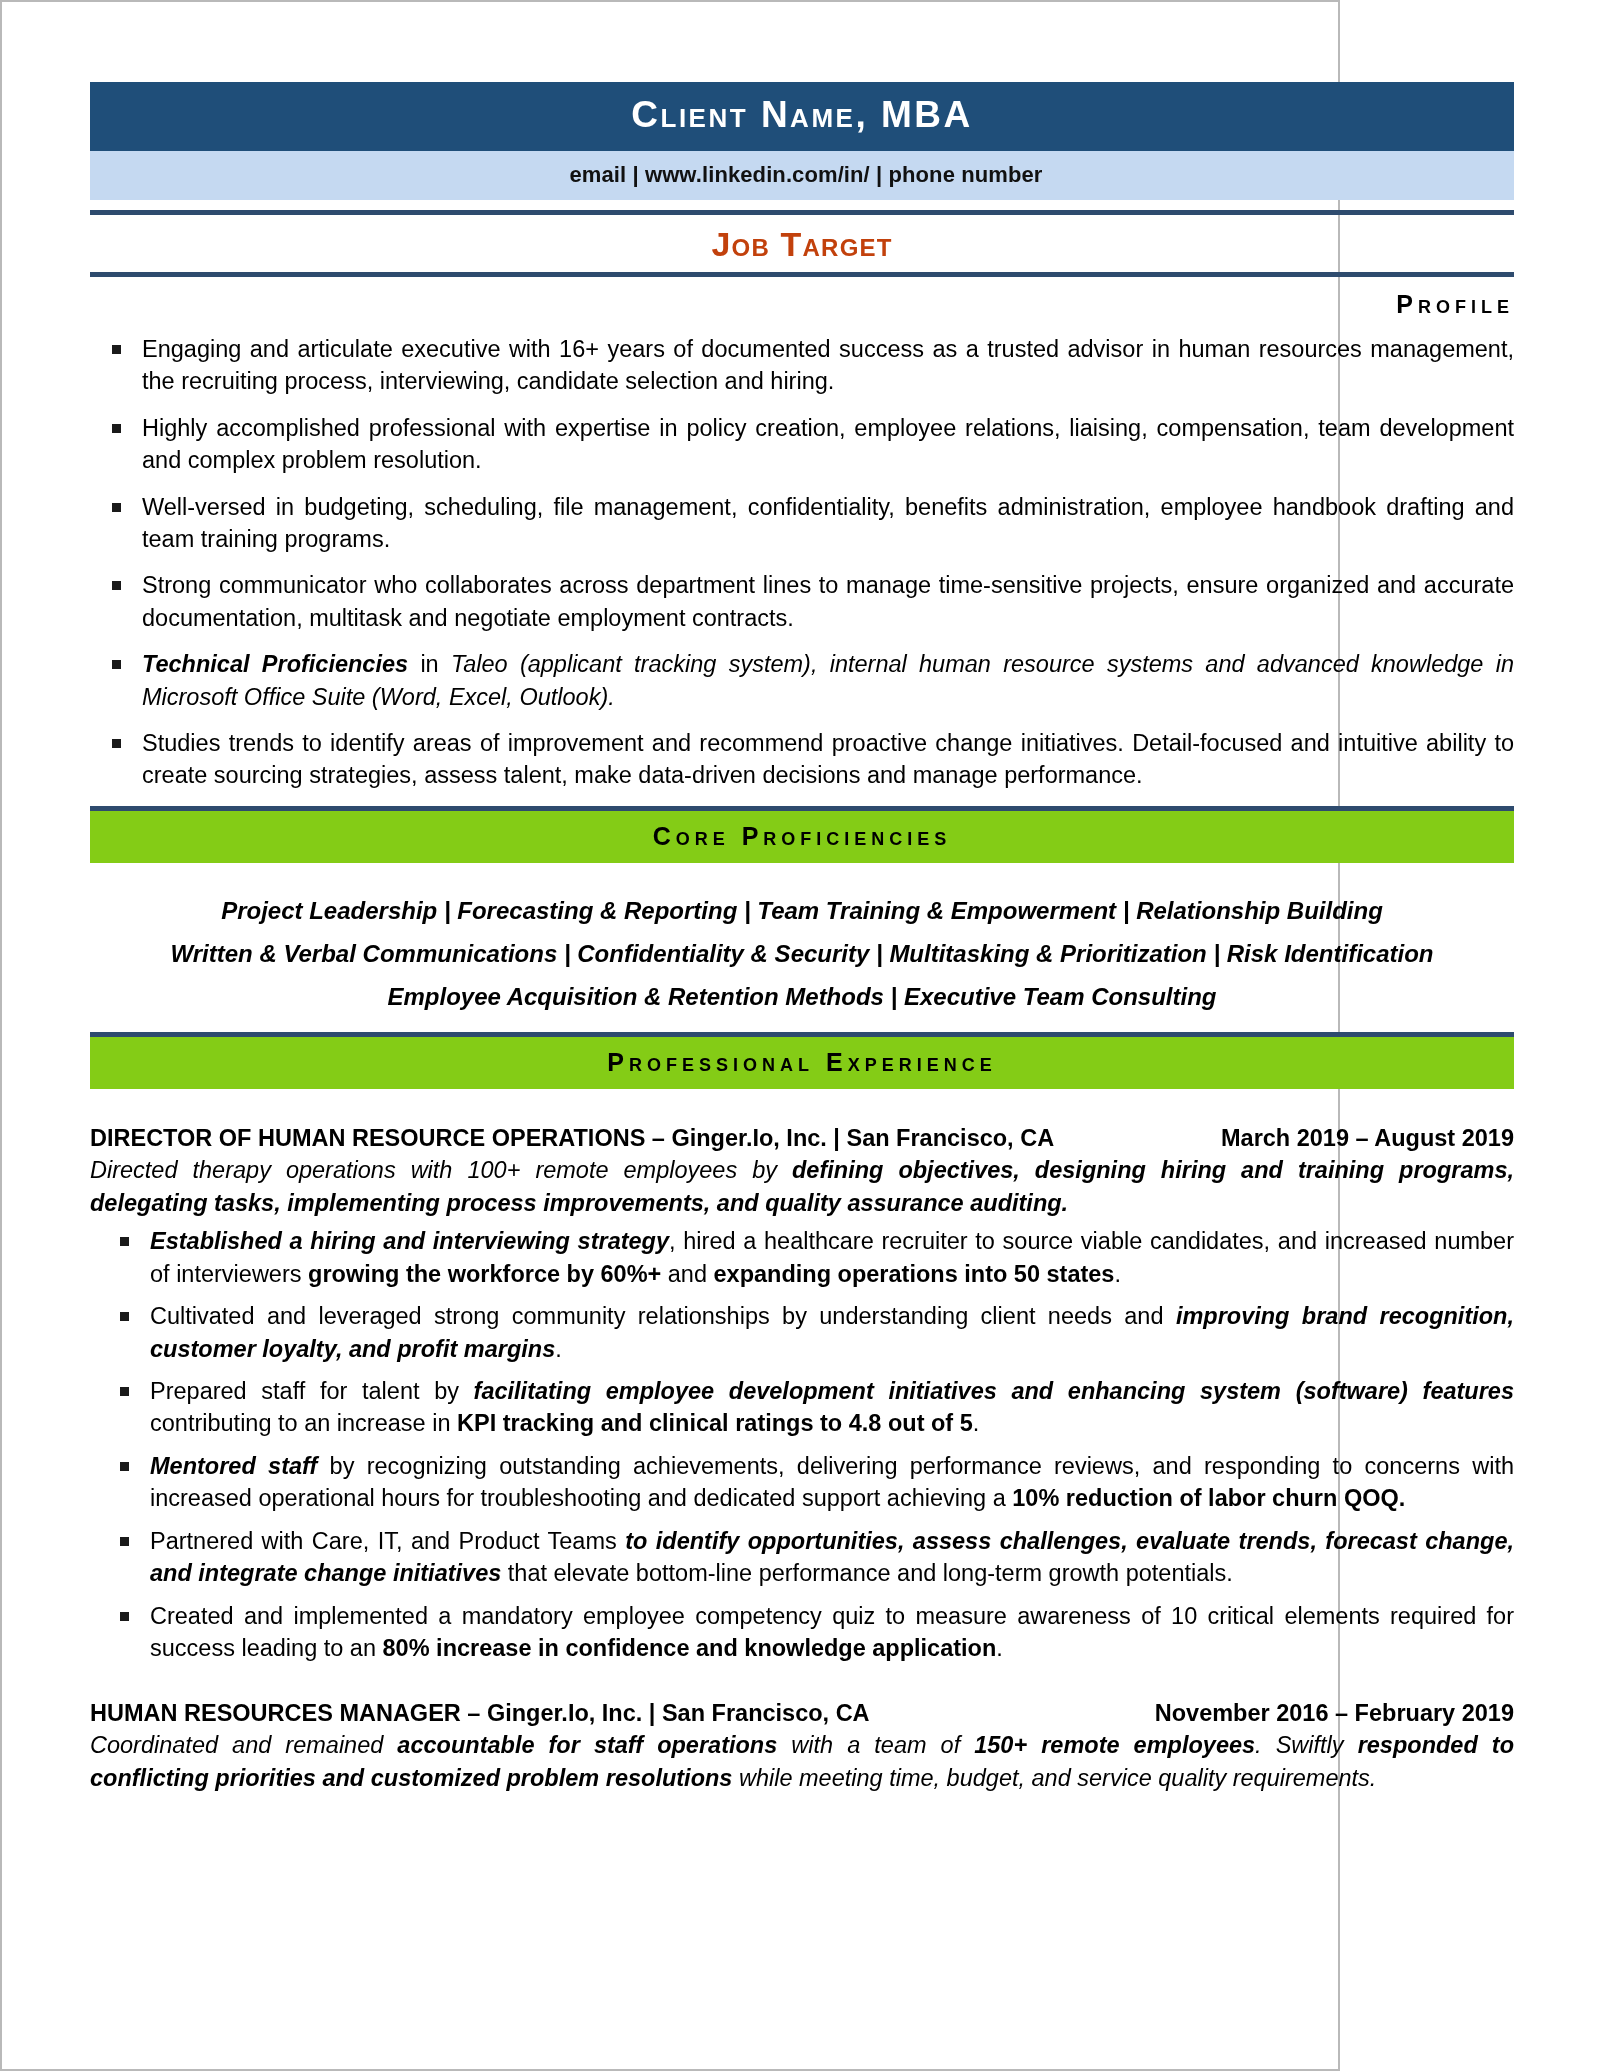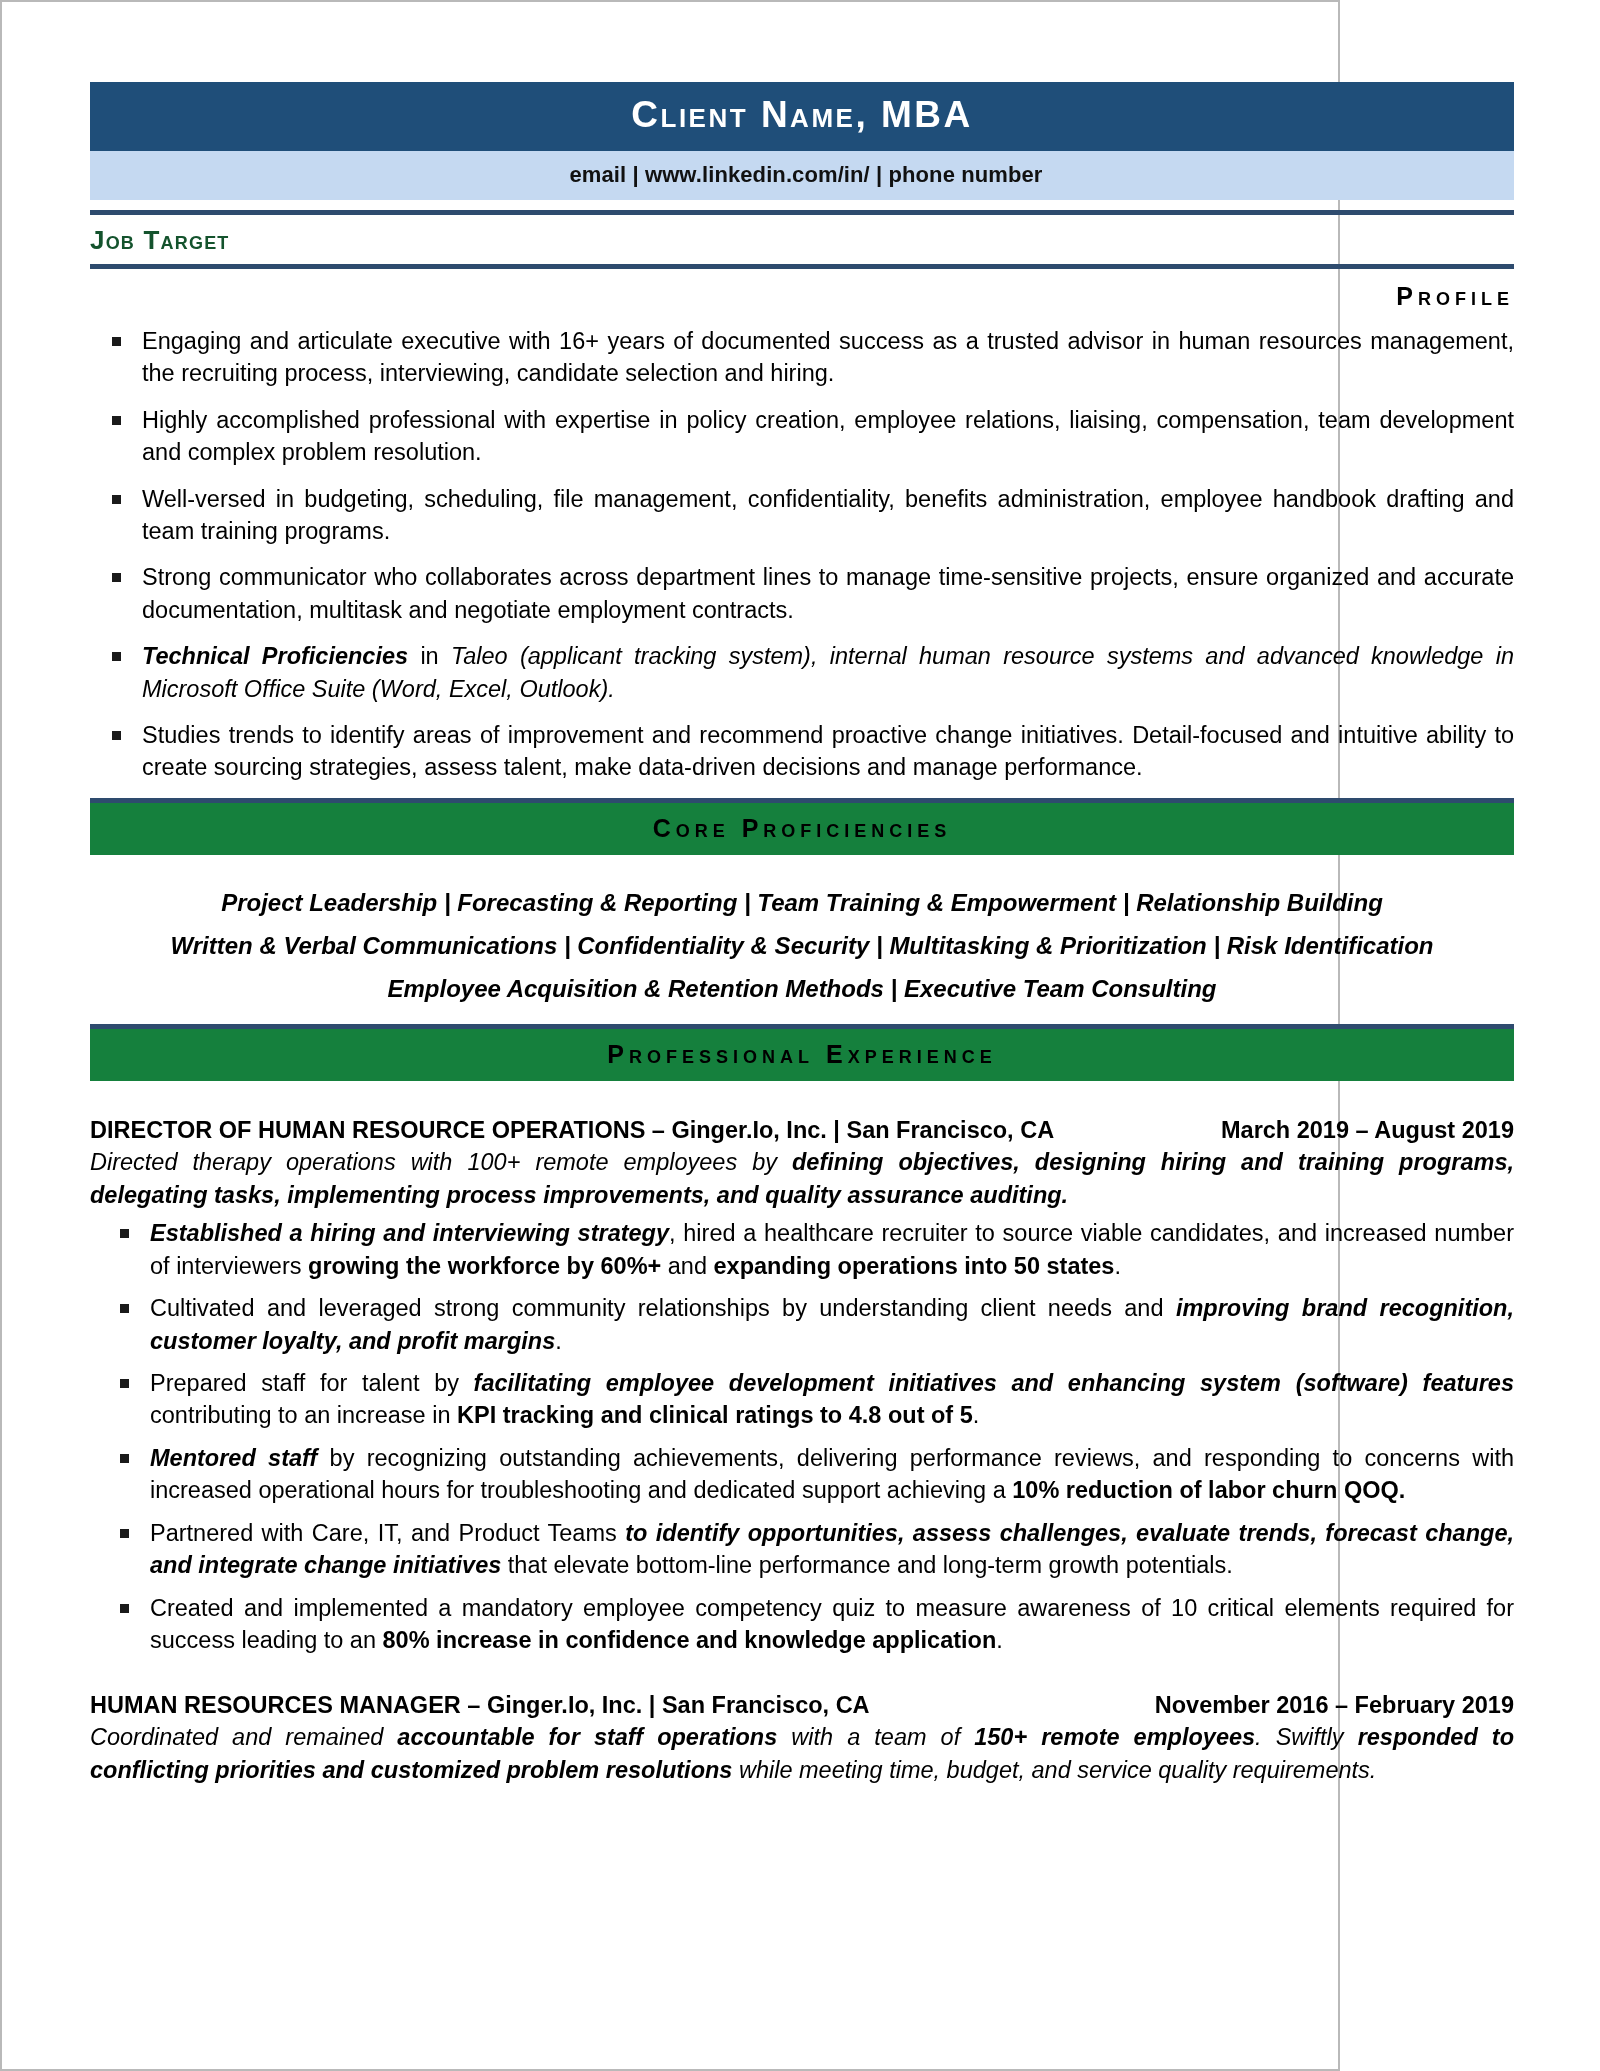--- a/index.html
+++ b/index.html
@@ -50,24 +50,24 @@
     font-weight: bold;
     font-size: 22px;
     padding: 11px 0 12px 8px;
     letter-spacing: 0.1px;
   }
   .rule-thick {
     border-top: 5px solid #2E4B6E;
     margin-top: 10px;
   }
   .job-target {
-    text-align: left;
-    color: #14532d;
-    font-weight: bold;
-    font-size: 26px;
+    text-align: center;
+    color: #c2410c;
+    font-weight: bold;
+    font-size: 34px;
     font-variant: small-caps;
     letter-spacing: 1.2px;
     padding: 10px 0 8px 0;
   }
   .rule-thick2 {
     border-top: 5px solid #2E4B6E;
   }
 
   
   .section-plain {
@@ -76,21 +76,21 @@
     font-size: 25px;
     font-variant: small-caps;
     letter-spacing: 5px;
     padding: 13px 0 8px 0;
     color: #000000;
   }
   .section-band-wrap {
     margin-top: 14px;
   }
   .section-band {
-    background: #15803d;
+    background: #84cc16;
     border-top: 5px solid #2E4B6E;
     text-align: center;
     font-weight: bold;
     font-size: 25px;
     font-variant: small-caps;
     letter-spacing: 5px;
     padding: 11px 0 12px 0;
     color: #000000;
   }
 

